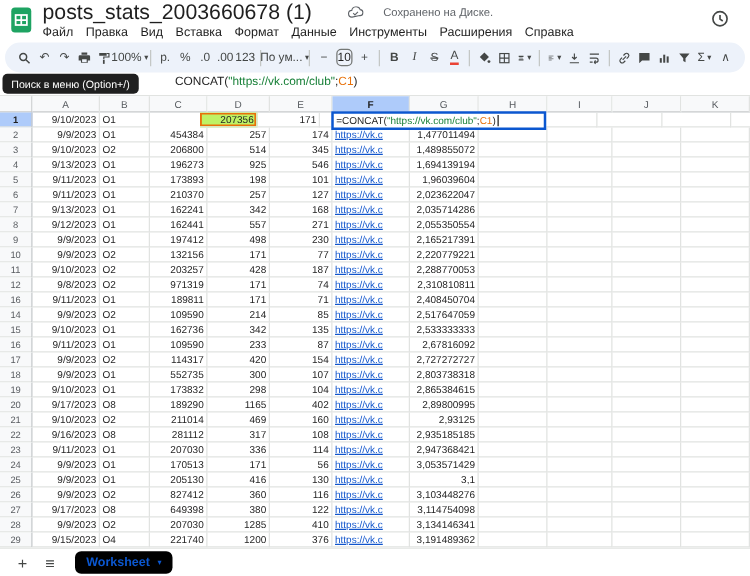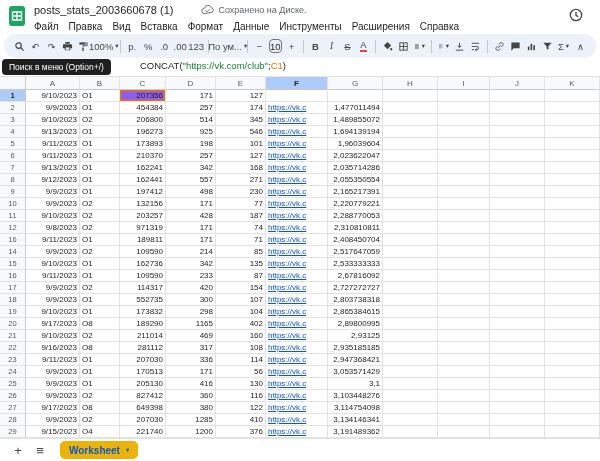--- a/index.html
+++ b/index.html
@@ -5,22 +5,22 @@
   * { box-sizing: border-box; }
   html,body { margin:0; padding:0; background:#fff; }
   body { font-family:"Liberation Sans","DejaVu Sans",sans-serif; }
   #app { position:relative; width:600px; height:461px; background:#fff; overflow:hidden; }
 
   
   .titlebar { position:relative; height:32px; }
   .logo-wrap { position:absolute; left:7px; top:5px; width:20px; height:22px; }
   .head-main { margin-left:34px; padding-top:3px; }
   .title-line { display:flex; align-items:center; height:14px; }
-  .doc-title { font-size:11px; color:#1f1f1f; white-space:nowrap; }
-  .save-status { display:flex; align-items:center; gap:4px; margin-left:28px; font-size:9px; color:#5f6368; white-space:nowrap;justify-content:space-between; }
+  .doc-title { font-size:17px; color:#1f1f1f; white-space:nowrap; }
+  .save-status { display:flex; align-items:center; gap:16px; margin-left:28px; font-size:9px; color:#5f6368; white-space:nowrap;justify-content:space-between; }
   .menu-bar { display:flex; align-items:flex-end; height:15px; margin-left:-5px; }
   .menu-item { font-size:10px; color:#1f1f1f; padding:0 5px; border-radius:4px; white-space:nowrap; cursor:default; }
   .history-btn { position:absolute; right:14px; top:5px; width:20px; height:20px; display:flex; align-items:center; justify-content:center; border-radius:50%; }
 
   
   .toolbar-wrap { padding:2px 4px; height:28px; }
   .toolbar { background:#edf2fa; border-radius:12px; height:24px; display:flex; align-items:center; padding:0 8px; gap:1px; }
   .tbi { height:18px; min-width:15px; padding:0 2px; display:flex; align-items:center; justify-content:center;
          font-size:9.5px; color:#444746; border-radius:4px; gap:1px; white-space:nowrap; }
   .tbi svg { display:block; }
@@ -51,32 +51,32 @@
   .grow { display:flex; height:12px; }
   .rowhdr { width:26px; flex:none; background:#f8f9fa; border-right:1px solid #c7cacc; border-bottom:1px solid #e1e3e1;
             font-size:7.5px; color:#575b5f; display:flex; align-items:center; justify-content:center; }
   .rowhdr.sel { background:#aecbfa; color:#1f1f1f; font-weight:bold; }
   .cell { border-right:1px solid #e1e3e1; border-bottom:1px solid #e1e3e1; font-size:8px; line-height:10px;
           padding:0 2px; overflow:hidden; white-space:nowrap; color:#1f1f1f; flex:none; display:flex; align-items:center; }
   .w-a{width:54px}.w-b{width:40px}.w-c{width:46px}.w-d{width:50px}.w-e{width:50px}.w-f{width:62px}
   .w-g{width:55px}.w-h{width:55px}.w-i{width:52px}.w-j{width:55px}.w-k{width:55px}
   .al-a,.al-c,.al-d,.al-e,.al-g { justify-content:flex-end; }
   .link { color:#1155cc; text-decoration:underline; }
-  .refcell { box-shadow:inset 0 0 0 1.5px #e8710a; background:#8b5cf6; }
+  .refcell { box-shadow:inset 0 0 0 1.5px #e8710a; background:#bef264;margin-left:40px; }
   .cell-editor { position:absolute; left:265px; top:12px; height:15px; min-width:172px; background:#fff;
                  border:2px solid #0b57d0; z-index:10; display:flex; align-items:center; font-size:8px;
                  padding:0 2px; white-space:nowrap; color:#1f1f1f; }
   .cursor-bar { width:1px; height:9px; background:#1f1f1f; margin-left:1px; }
 
   
   .bottombar { position:absolute; bottom:0; left:0; right:0; height:23px; border-top:1px solid #e1e3e1;
                background:#fff; display:flex; align-items:center; padding-left:8px; gap:2px; }
   .bb-btn { width:20px; height:20px; display:flex; align-items:center; justify-content:center; font-size:13px;
             color:#444746; border-radius:50%; }
-  .sheet-tab { margin-left:8px; background:#eab308; border-radius:5px; height:18px; display:flex; align-items:center;
+  .sheet-tab { margin-left:8px; background:#000000; border-radius:5px; height:18px; display:flex; align-items:center;
                padding:0 9px; font-size:10px; font-weight:bold; color:#0b57d0; gap:5px; }
   .sheet-tab .caret { color:#0b57d0; }
 </style>
 </head>
 <body>
 
 <div id="app">
 
   <div class="titlebar">
     <span class="logo-wrap">
@@ -746,20 +746,28 @@
             <span class="link">https://vk.c</span>
           </div>
           <div class="cell w-g al-g">3,191489362</div>
           <div class="cell w-h al-h"></div>
           <div class="cell w-i al-i"></div>
           <div class="cell w-j al-j"></div>
           <div class="cell w-k al-k"></div>
         </div>
       </div>
 
+    <div class="cell-editor">
+      <span>=CONCAT(</span>
+        <span class="f-str">"https://vk.com/club"</span>
+        <span>;</span>
+        <span class="f-ref">C1</span>
+        <span>)</span>
+        <span class="cursor-bar"></span>
+    </div>
   </div>
 
   <div class="bottombar">
     <span class="bb-btn">
         <span>+</span>
       </span>
     <span class="bb-btn">
         <span>≡</span>
       </span>
     <span class="sheet-tab">

